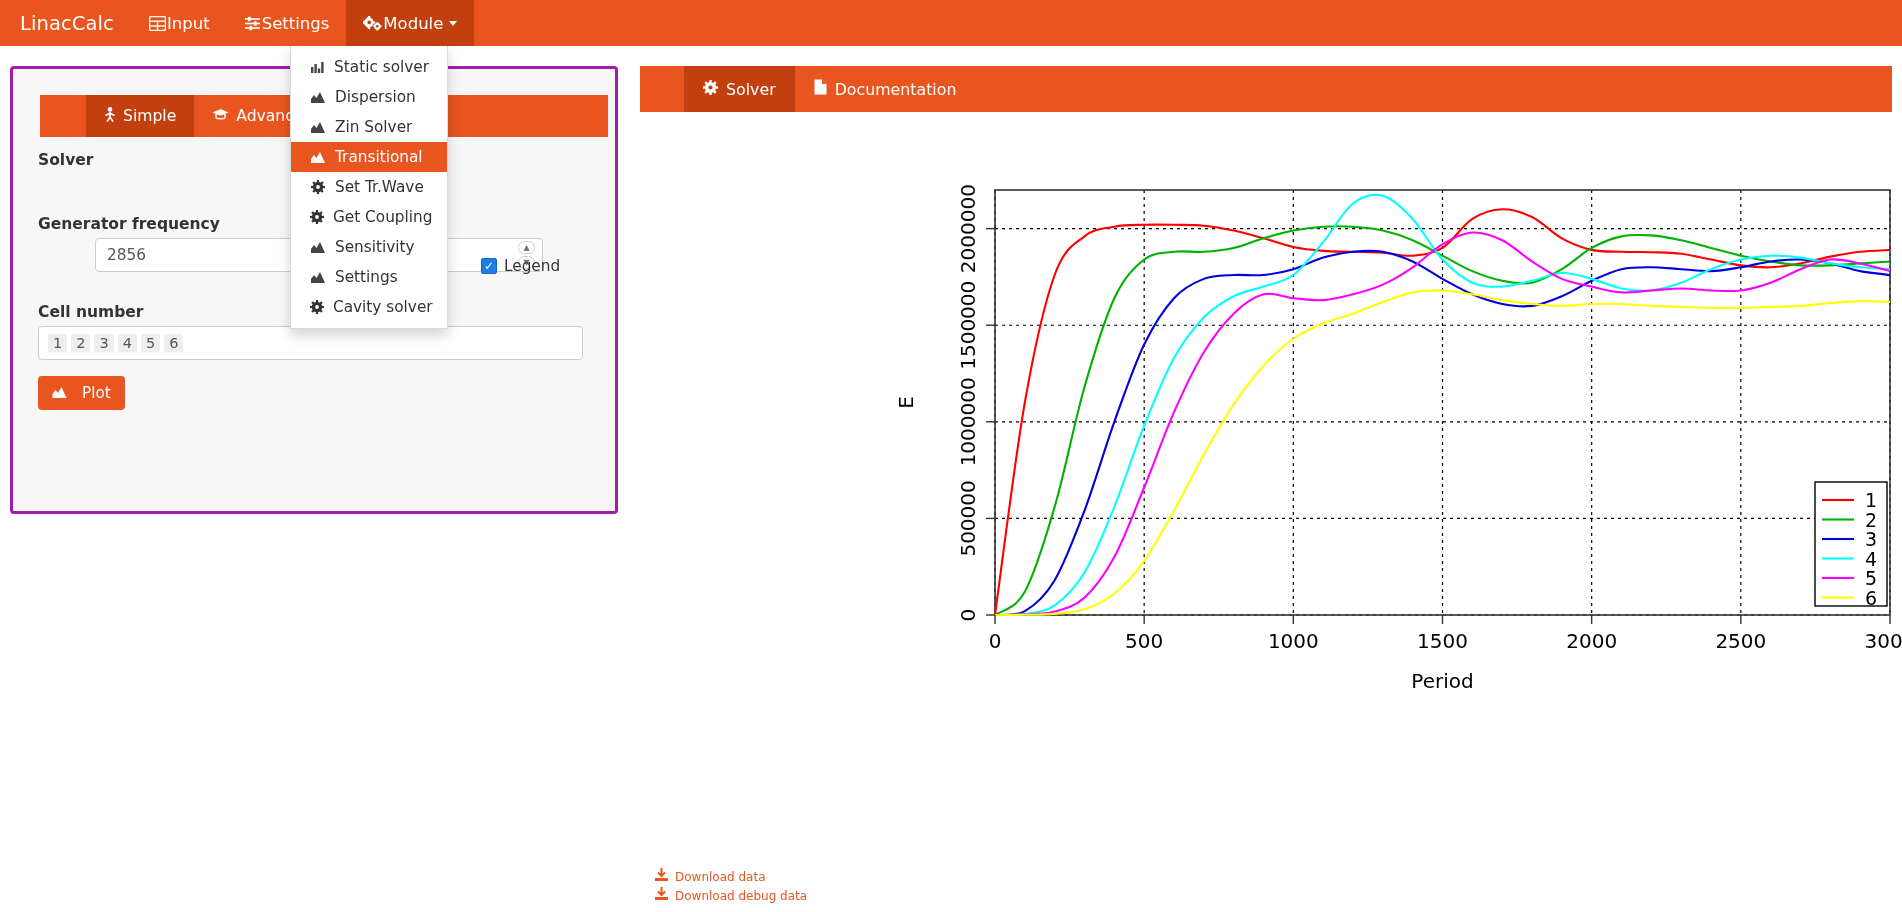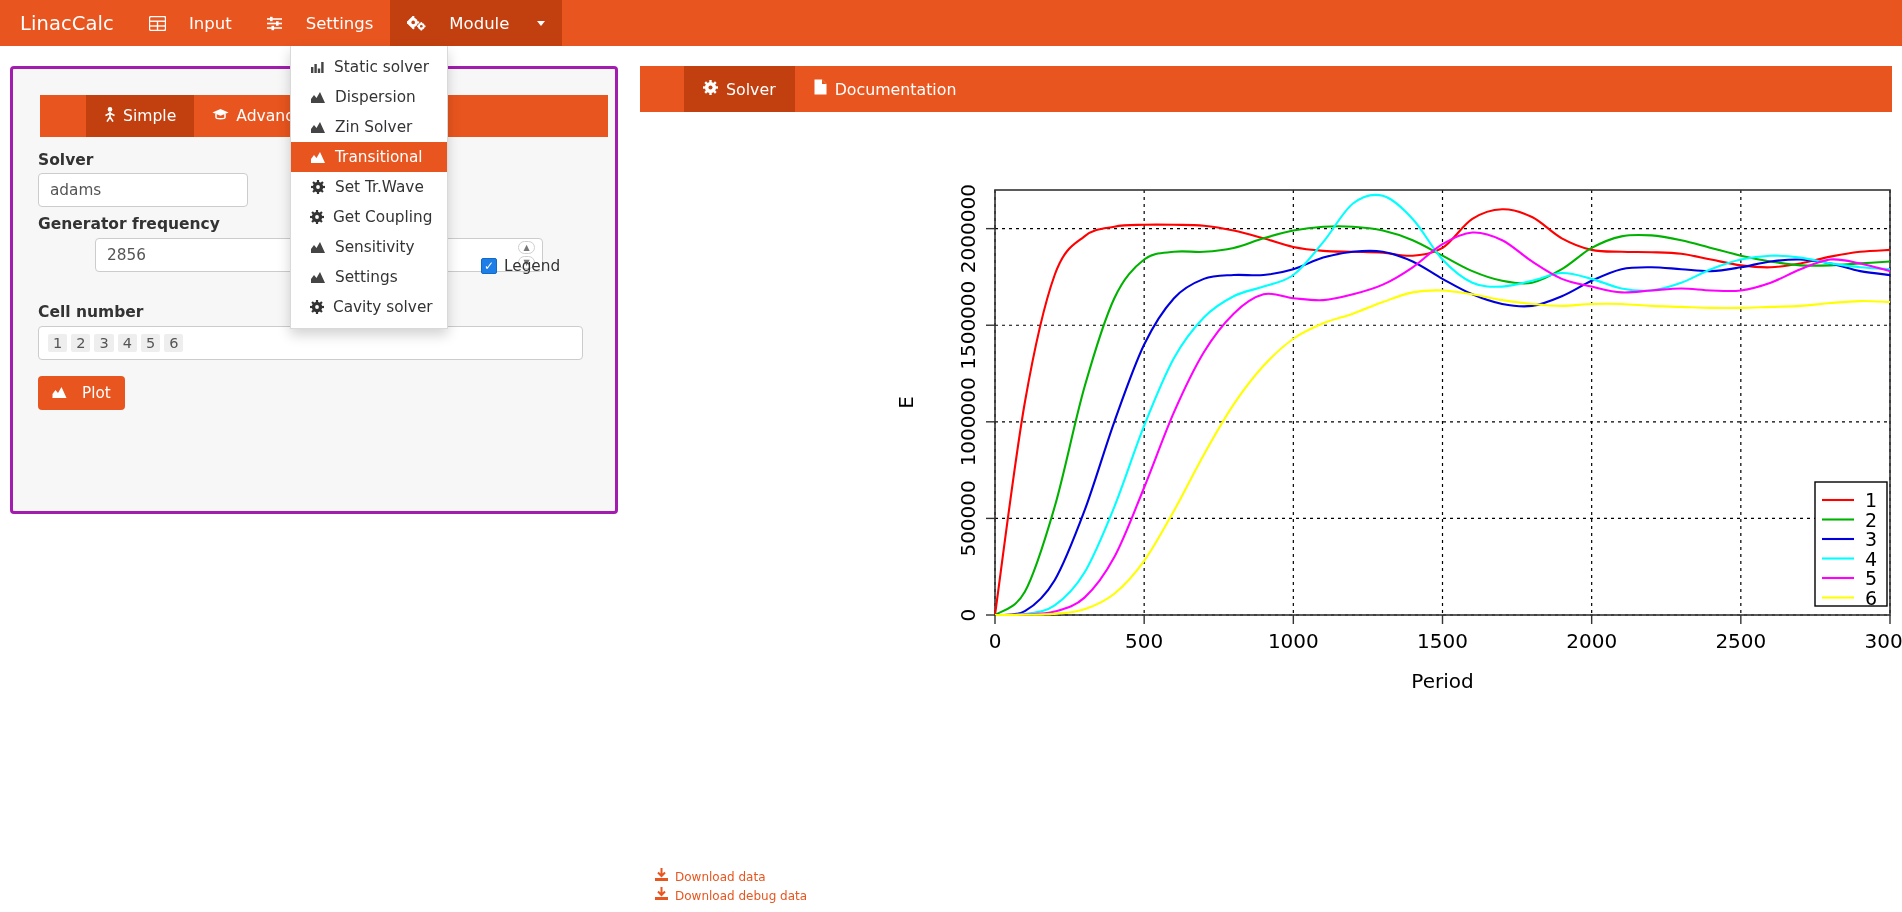--- a/index.html
+++ b/index.html
@@ -22,21 +22,21 @@
   .brand {
     color: #ffffff; font-size: 19.5px;
     padding: 0 18px 0 20px;
     display: flex; align-items: center;
     letter-spacing: .1px;
     cursor: pointer;
   }
   .nav-item {
     color: #ffffff; font-size: 16.5px;
     padding: 0 17px;
-    display: flex; align-items: center; gap: 23px;
+    display: flex; align-items: center; gap: 1px;
     cursor: pointer;
     white-space: nowrap;
   }
   .nav-item.open { background: #c2400f; }
   .nav-ico { display: inline-flex; align-items: center; }
   .caret {
     width: 0; height: 0; margin-left: 5px;
     border-left: 4.5px solid transparent;
     border-right: 4.5px solid transparent;
     border-top: 5px solid #ffffff;
@@ -359,23 +359,20 @@
         <svg width="15" height="13" viewBox="0 0 15 13">
             <line x1="0.5" y1="1.6" x2="14.5" y2="1.6" stroke="#fff" stroke-width="1.6"></line>
             <line x1="2.5" y1="6.5" x2="12.5" y2="6.5" stroke="#fff" stroke-width="1.6"></line>
             <line x1="0.5" y1="11.4" x2="14.5" y2="11.4" stroke="#fff" stroke-width="1.6"></line>
           </svg>
       </span>
     </div>
   </div>
 
   <div class="field-label" style="left:25px; top:82px;">Solver</div>
-  <div class="inp" style="left:25px; top:104px; width:210px;">
-    <span>adams</span>
-  </div>
 
   <div class="field-label" style="left:25px; top:146px;">Generator frequency</div>
   <div class="inp" style="left:37px; top:169px; width:236px;margin-left:45px;">
     <span>2856</span>
     <span class="spin">
       <div>▲</div>
       <div>▼</div>
     </span>
   </div>
 

